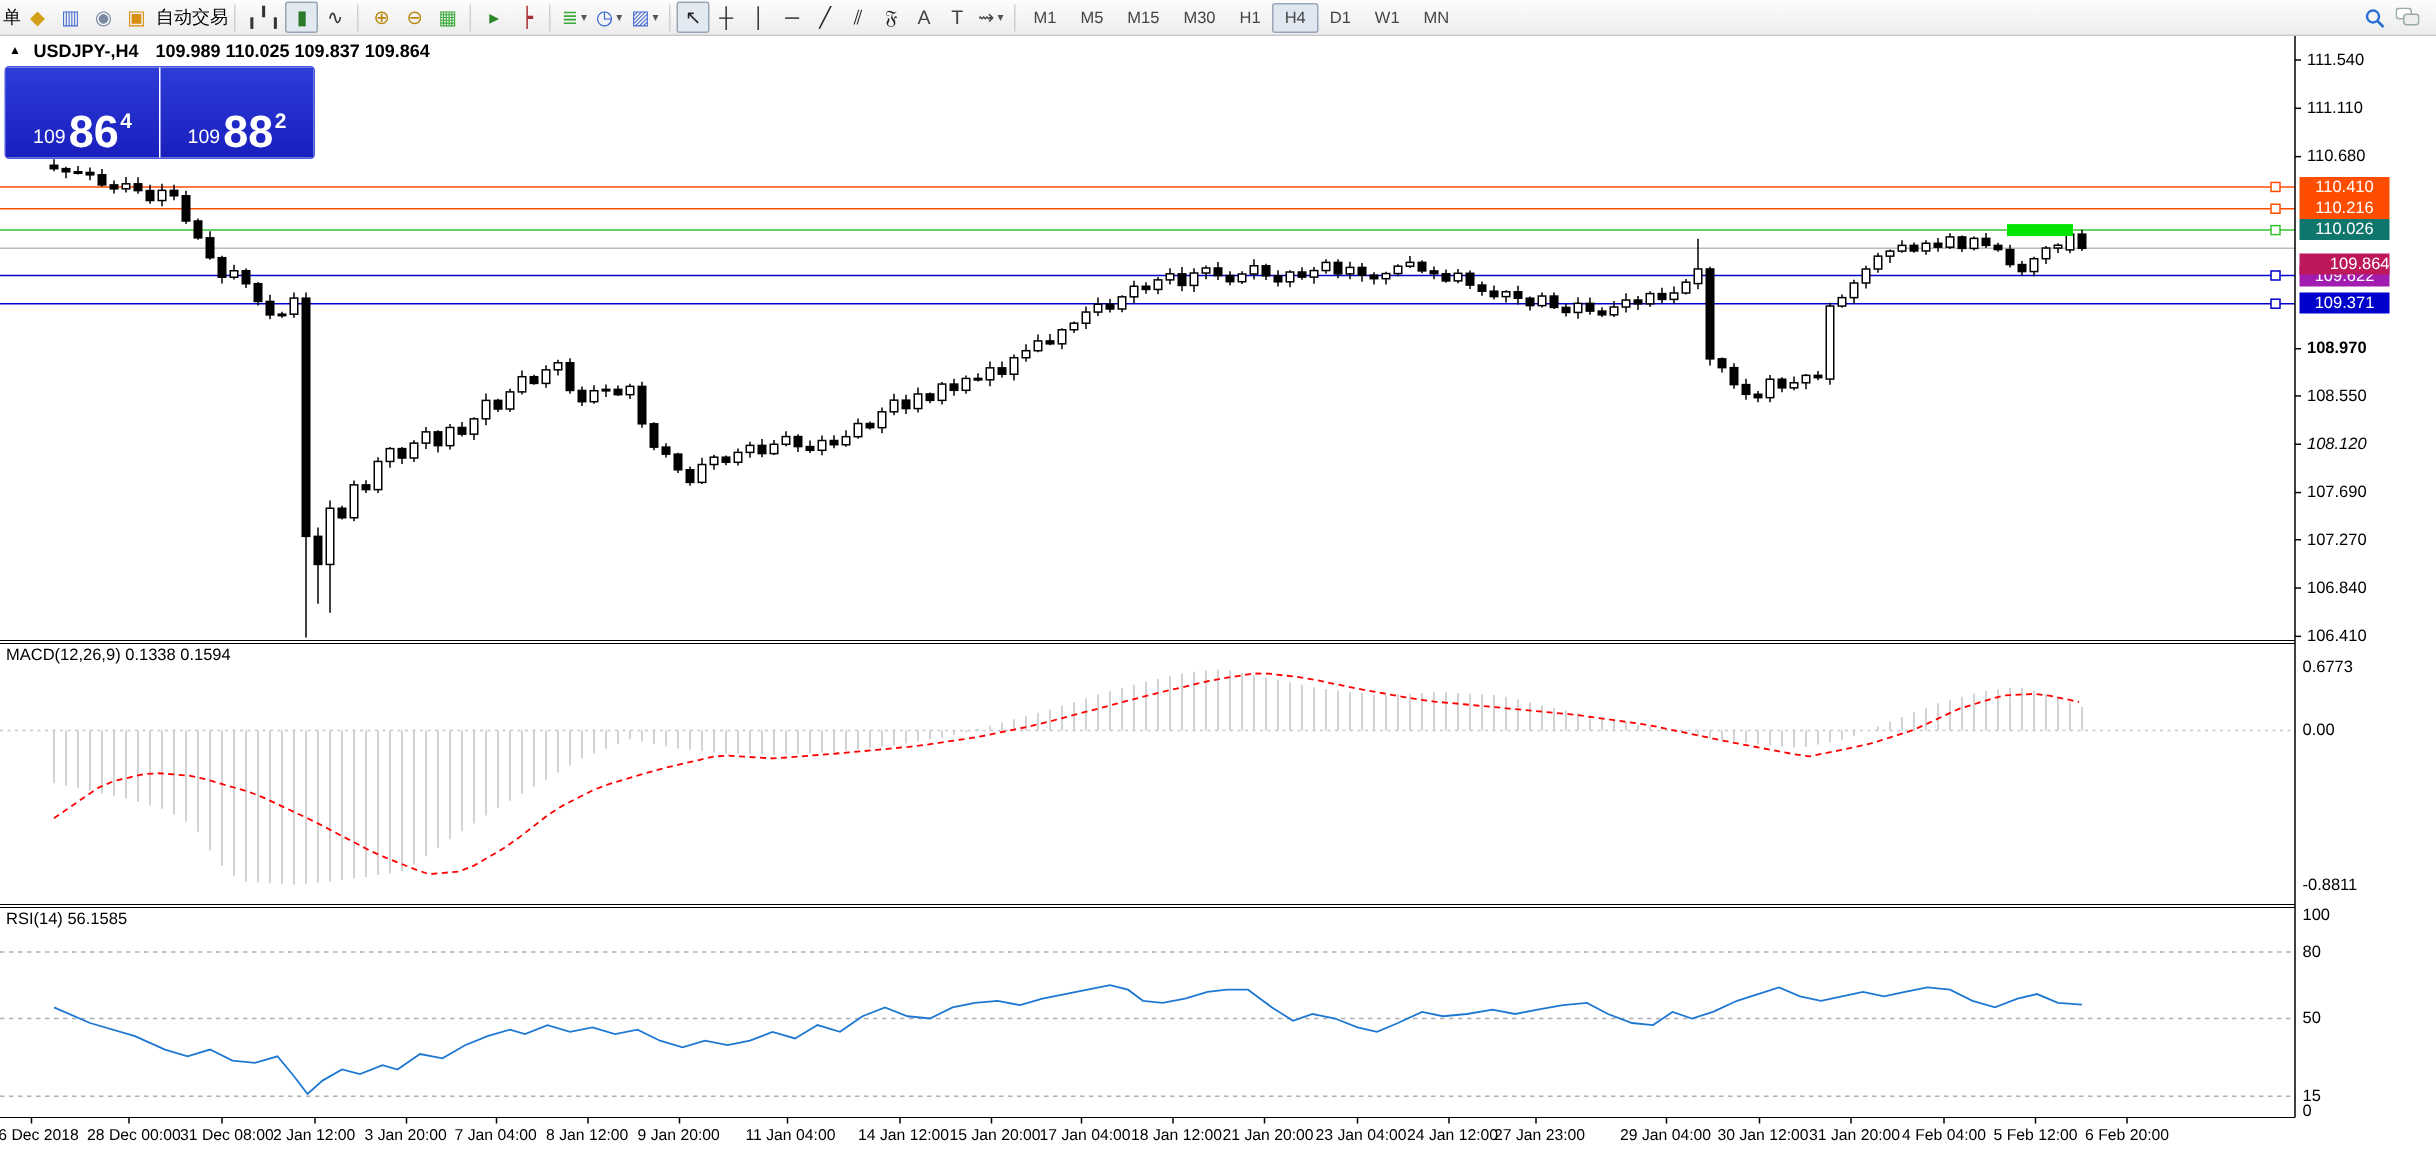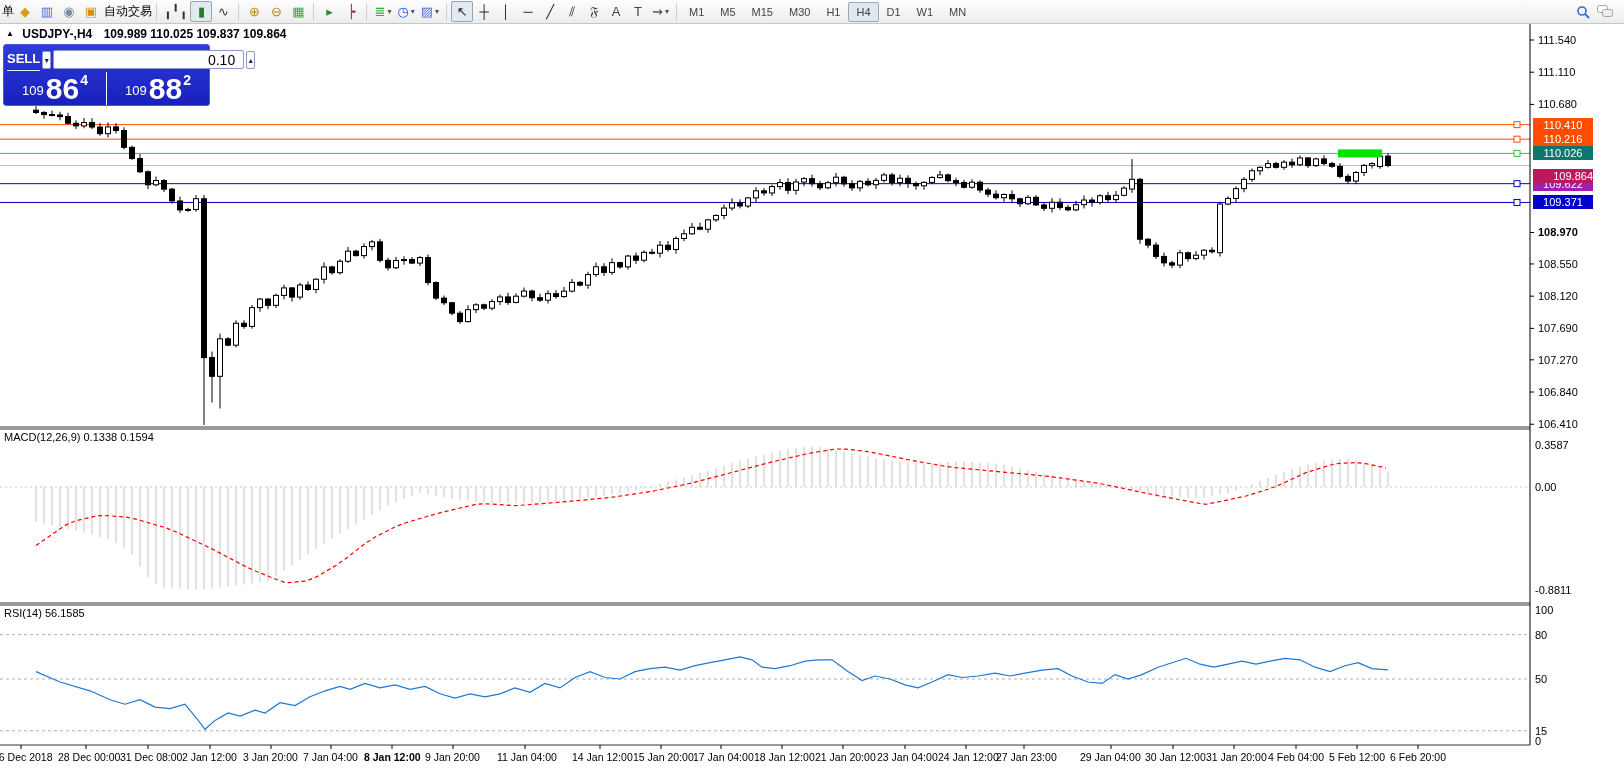--- a/index.html
+++ b/index.html
@@ -709,46 +709,46 @@
     <line x1="1296" y1="721" x2="1296" y2="725" stroke="#000"></line>
     <line x1="1357" y1="721" x2="1357" y2="725" stroke="#000"></line>
     <line x1="1418" y1="721" x2="1418" y2="725" stroke="#000"></line>
   </svg>
 <div id="overlays">
     <div class="tick" style="top: 16px;">111.540</div>
     <div class="tick" style="top: 48.207px;">111.110</div>
     <div class="tick" style="top: 80.414px;">110.680</div>
     <div class="tick" style="top: 208.493px; font-weight: bold;">108.970</div>
     <div class="tick" style="top: 239.951px;">108.550</div>
-    <div class="tick" style="top: 272.158px;">108.120</div>
+    <div class="tick" style="top: 272.158px; font-style: italic;">108.120</div>
     <div class="tick" style="top: 304.365px;">107.690</div>
     <div class="tick" style="top: 335.823px;">107.270</div>
     <div class="tick" style="top: 368.03px;">106.840</div>
     <div class="tick" style="top: 400.237px;">106.410</div>
     <div class="tag" style="top: 93.637px; background: rgb(255, 77, 0);">110.410</div>
     <div class="tag" style="top: 108.168px; background: rgb(255, 77, 0);">110.216</div>
     <div class="tag" style="top: 122.399px; background: #0f766e;">110.026</div>
     <div class="tag" style="top: 152.658px; background: #a21caf;">109.622</div>
     <div class="tag" style="top: 171.458px; background: rgb(0, 0, 204);">109.371</div>
     <div class="tag" style="top: 145px; background: #be185d; text-align: right;">109.864</div>
-    <div class="itick" style="top: 421.032px;">0.3587</div>
+    <div class="itick" style="top: 421.032px;">0.6773</div>
     <div class="itick" style="top: 463px;">0.00</div>
     <div class="itick" style="top: 566.089px;">-0.8811</div>
     <div class="itick" style="top: 586px;">100</div>
     <div class="itick" style="top: 610.6px;">80</div>
     <div class="itick" style="top: 655px;">50</div>
     <div class="itick" style="top: 706.8px;">15</div>
     <div class="itick" style="top: 717px;">0</div>
     <div class="tlab" style="left: -7px;">26 Dec 2018</div>
     <div class="tlab" style="left: 58px;">28 Dec 00:00</div>
     <div class="tlab" style="left: 120px;">31 Dec 08:00</div>
     <div class="tlab" style="left: 182px;">2 Jan 12:00</div>
     <div class="tlab" style="left: 243px;">3 Jan 20:00</div>
     <div class="tlab" style="left: 303px;">7 Jan 04:00</div>
-    <div class="tlab" style="left: 364px; font-weight: bold;">8 Jan 12:00</div>
+    <div class="tlab" style="left: 364px;">8 Jan 12:00</div>
     <div class="tlab" style="left: 425px;">9 Jan 20:00</div>
     <div class="tlab" style="left: 497px;">11 Jan 04:00</div>
     <div class="tlab" style="left: 572px;">14 Jan 12:00</div>
     <div class="tlab" style="left: 633px;">15 Jan 20:00</div>
     <div class="tlab" style="left: 693px;">17 Jan 04:00</div>
     <div class="tlab" style="left: 754px;">18 Jan 12:00</div>
     <div class="tlab" style="left: 815px;">21 Jan 20:00</div>
     <div class="tlab" style="left: 877px;">23 Jan 04:00</div>
     <div class="tlab" style="left: 938px;">24 Jan 12:00</div>
     <div class="tlab" style="left: 996px;">27 Jan 23:00</div>
@@ -762,27 +762,20 @@
     <div class="pane-label" style="left: 4px; top: 583px;">RSI(14) 56.1585</div>
   </div>
 
 <div id="chart-title">
   <span class="tri">▲</span>
   <span>USDJPY-,H4</span>
   <span style="margin-left:8px;">109.989 110.025 109.837 109.864</span>
 </div>
 
 <div id="trade-panel">
-  <div id="tp-row1">
-    <div class="tp-btn">SELL</div>
-    <div class="spin">▼</div>
-    <input id="vol-input" value="0.10" style="">
-    <div class="spin">▲</div>
-    <div class="tp-btn">BUY</div>
-  </div>
   <div id="tp-row2">
     <div class="tp-half sell">
       <span class="px-small">109</span>
       <span class="px-big">86</span>
       <span class="px-sup">4</span>
     </div>
     <div class="tp-half">
       <span class="px-small">109</span>
       <span class="px-big">88</span>
       <span class="px-sup">2</span>

